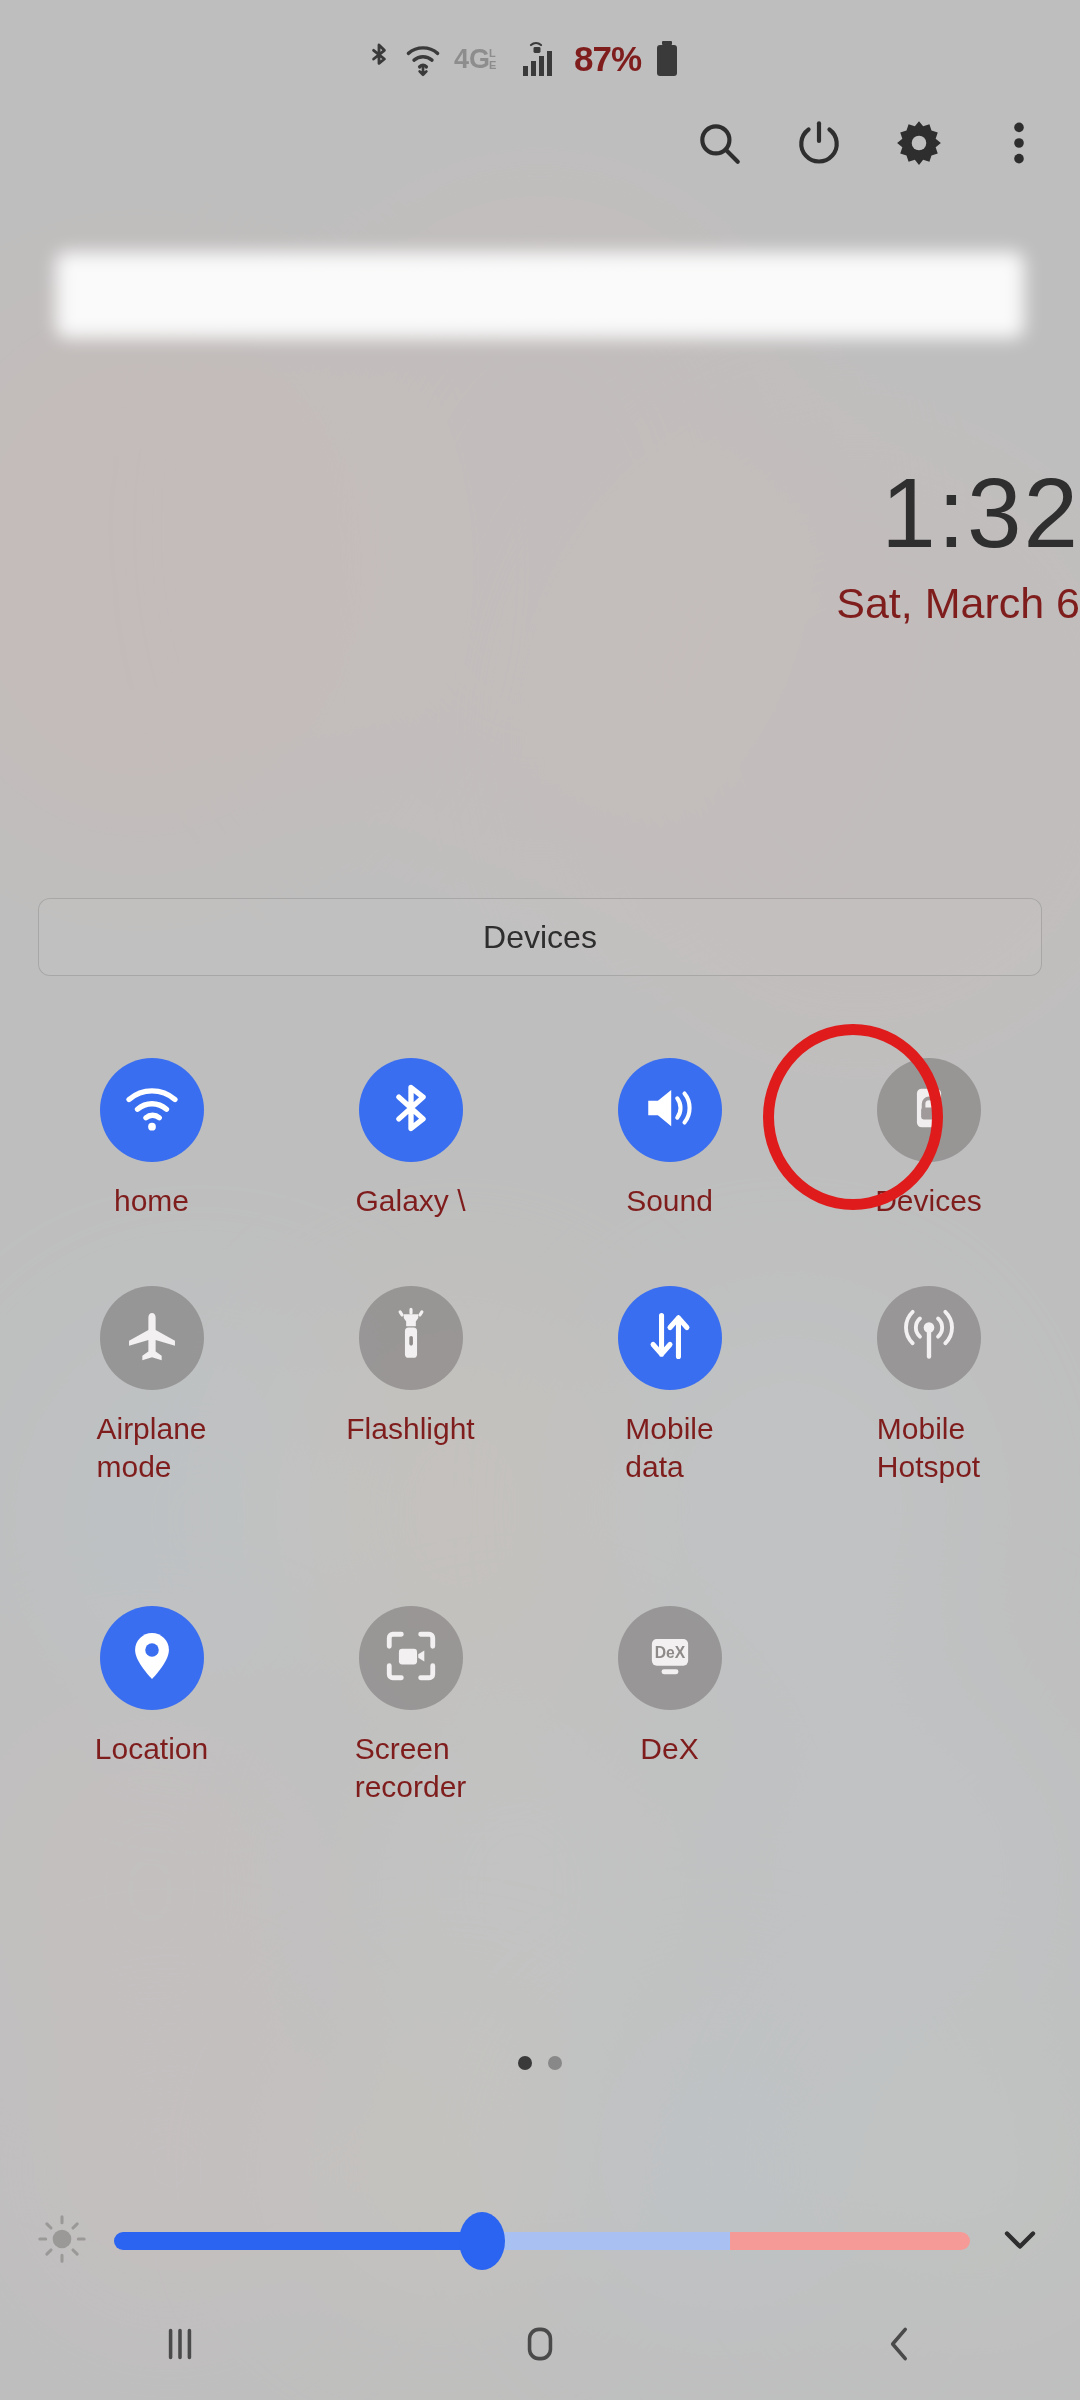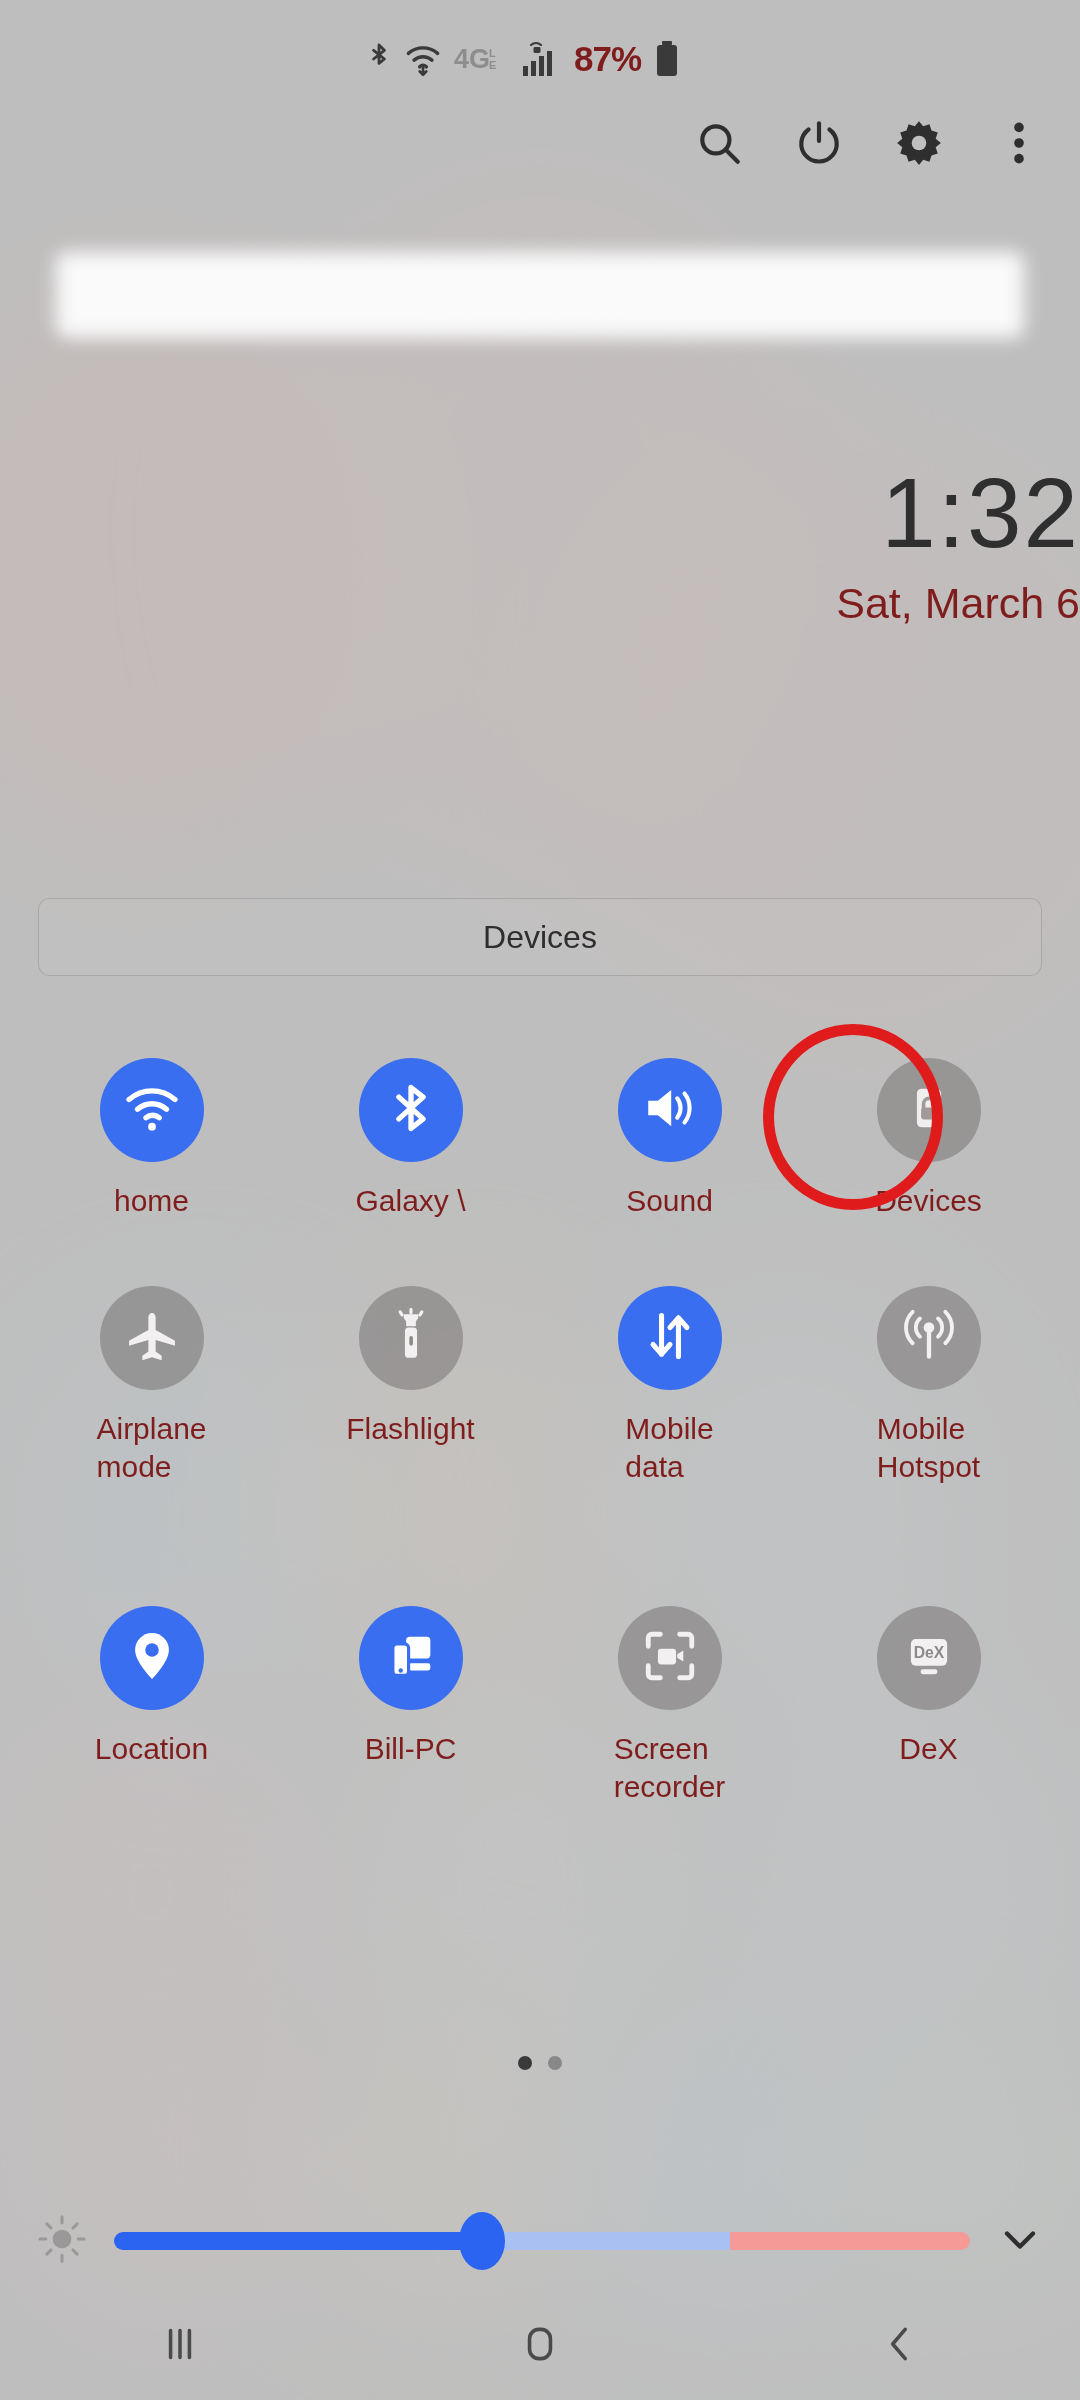--- a/index.html
+++ b/index.html
@@ -371,33 +371,20 @@
           <span>
             <svg width="58" height="58" viewBox="0 0 48 48">
               <path d="M24 5c-7.7 0-14 6.3-14 14 0 10 14 24 14 24s14-14 14-24c0-7.7-6.3-14-14-14z" fill="#fff"></path>
               <circle cx="24" cy="19" r="5.6" fill="#3a6ef0"></circle>
             </svg>
           </span>
         </div>
         <div class="tile-label">Location</div>
       </div>
 
-      <div class="tile">
-        <div class="tile-circle on">
-          <span>
-            <svg width="58" height="58" viewBox="0 0 48 48">
-              <rect x="20" y="8" width="20" height="18" rx="3" fill="#fff"></rect>
-              <rect x="22" y="30" width="18" height="6" rx="2" fill="#fff"></rect>
-              <rect x="9" y="14" width="13" height="26" rx="3.4" fill="#fff" stroke="#3a6ef0" stroke-width="2.6"></rect>
-              <circle cx="15.5" cy="36" r="1.8" fill="#3a6ef0"></circle>
-            </svg>
-          </span>
-        </div>
-        <div class="tile-label">Bill-PC</div>
-      </div>
 
       <div class="tile">
         <div class="tile-circle">
           <span>
             <svg width="58" height="58" viewBox="0 0 48 48">
               <path d="M6 16V9a3 3 0 0 1 3-3h7M42 16V9a3 3 0 0 0-3-3h-7M6 32v7a3 3 0 0 0 3 3h7M42 32v7a3 3 0 0 1-3 3h-7" fill="none" stroke="#f2f0f0" stroke-width="4" stroke-linecap="round"></path>
               <rect x="14" y="18" width="15" height="13" rx="2.6" fill="#f2f0f0"></rect>
               <path d="M30 22.5l5-3v9l-5-3z" fill="#f2f0f0"></path>
             </svg>
           </span>

